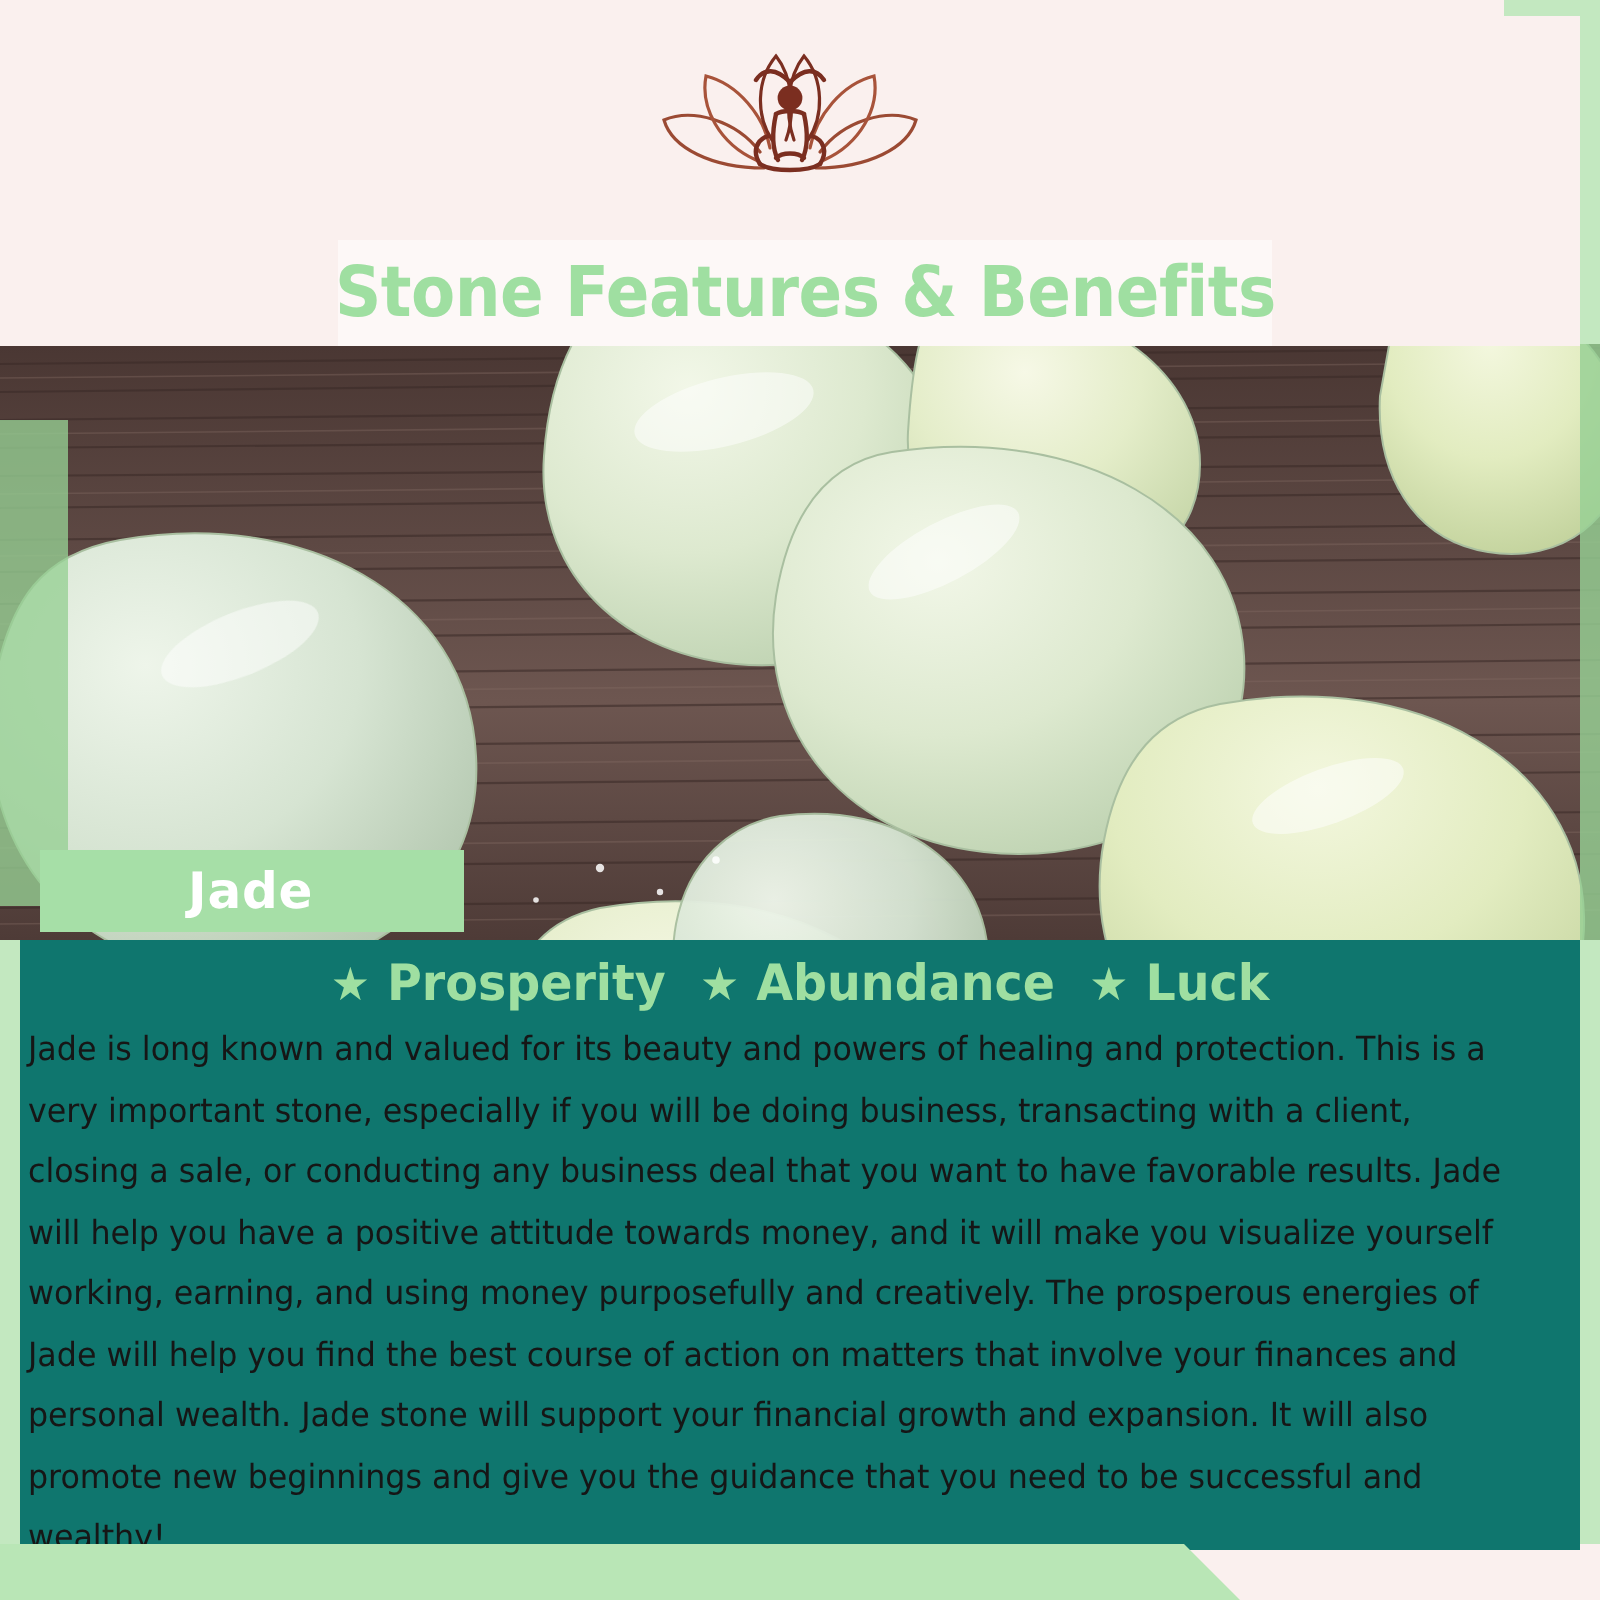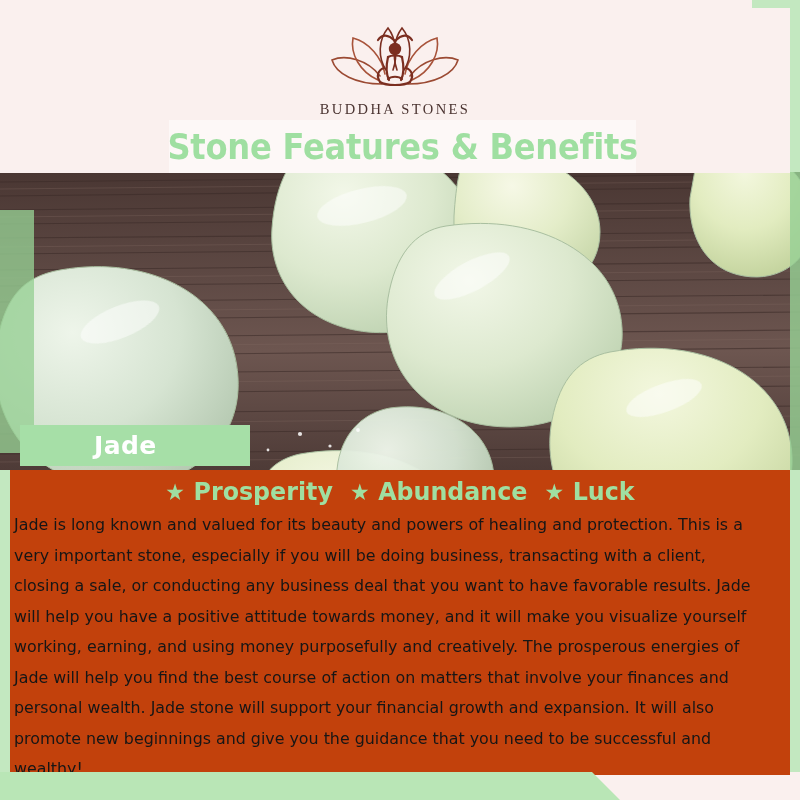--- a/index.html
+++ b/index.html
@@ -107,21 +107,21 @@
     height: 298px;
     background: rgba(150, 208, 148, 0.82);
     z-index: 3;
   }
 
   
   .jade-band {
     position: absolute;
     left: 20px;
     top: 425px;
-    width: 230px;
+    width: 212px;
     height: 41px;
     background: #a6dfa7;
     z-index: 4;
     display: flex;
     align-items: center;
   }
 
   .jade-text {
     margin-left: 74px;
     font-family: "DejaVu Sans", sans-serif;
@@ -131,21 +131,21 @@
     letter-spacing: 0.4px;
   }
 
   
   .body-panel {
     position: absolute;
     left: 10px;
     top: 470px;
     width: 780px;
     height: 305px;
-    background: #c2410c;
+    background: #0f766e;
     z-index: 2;
   }
 
   .benefits {
     position: absolute;
     left: 0;
     top: 7px;
     width: 780px;
     text-align: center;
     font-family: "DejaVu Sans", sans-serif;
@@ -239,21 +239,20 @@
           <path d="M82 35 C 84 44, 84 52, 81 58"></path>
           <path d="M68 35 C 71 33, 79 33, 82 35"></path>
 
           <path d="M60 60 C 56 54, 58 48, 64 46"></path>
           <path d="M90 60 C 94 54, 92 48, 86 46"></path>
           <path d="M60 60 C 66 64, 84 64, 90 60"></path>
 
           <path d="M68 57 C 71 54, 79 54, 82 57"></path>
         </g>
       </svg>
-      <div class="logo-text">BUDDHA STONES</div>
     </div>
   </div>
 
   <div class="title-band">
     <span class="title-text">Stone Features &amp; Benefits</span>
   </div>
 
   <div class="photo">
     <svg viewBox="0 0 800 298" preserveAspectRatio="none">
       <defs>

